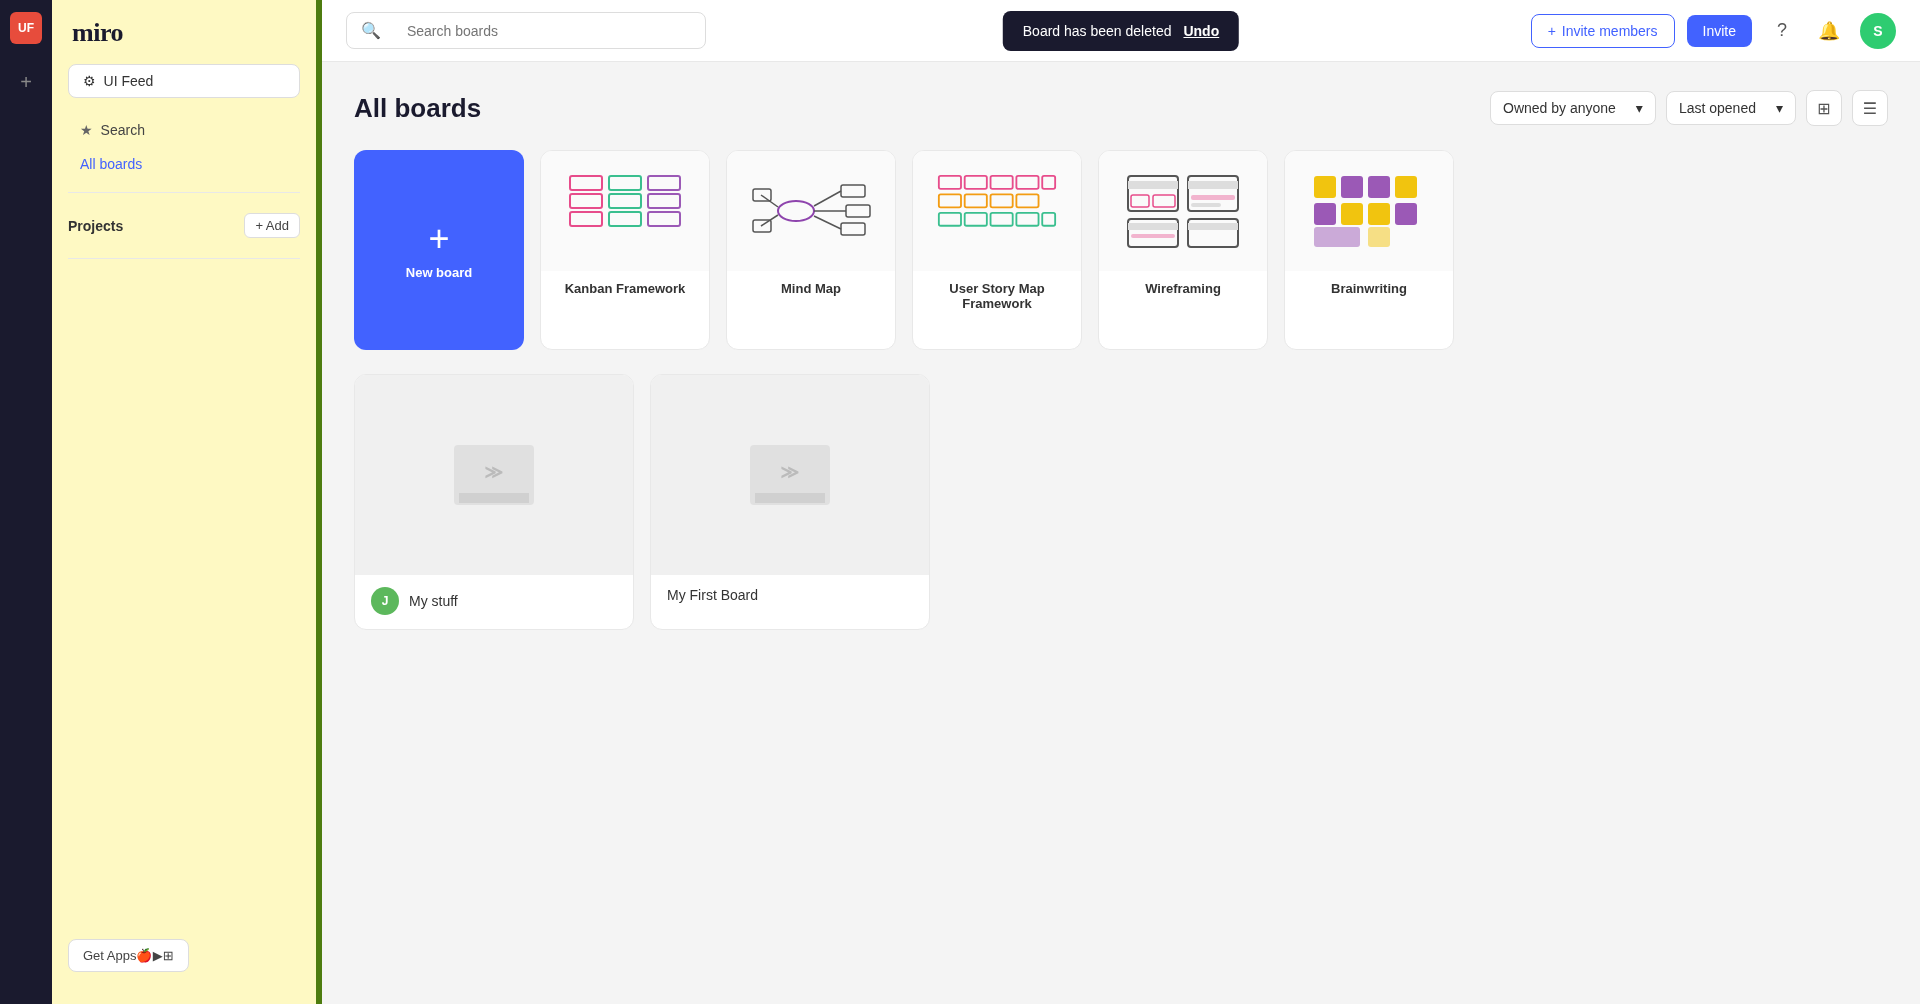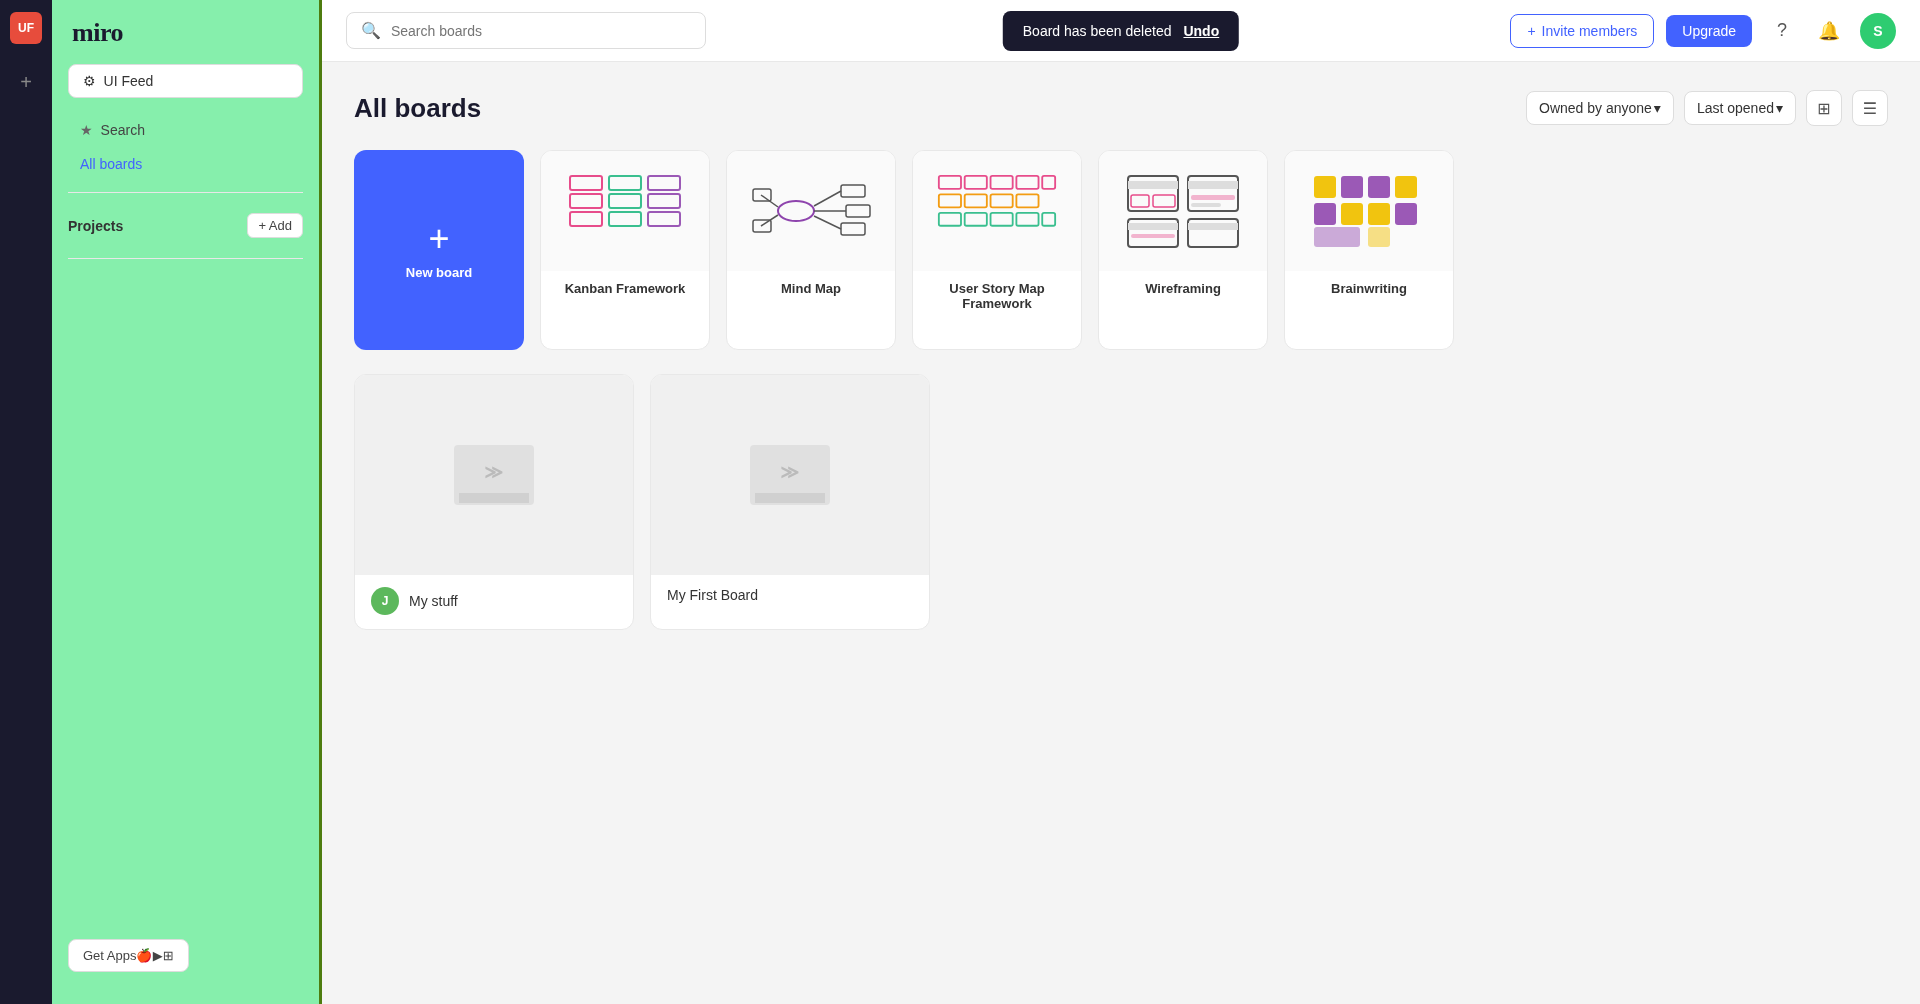--- a/index.html
+++ b/index.html
@@ -26,22 +26,22 @@
     }
     .add-btn-small {
       width: 28px; height: 28px;
       display: flex; align-items: center; justify-content: center;
       color: #888; font-size: 20px; cursor: pointer; margin-top: 8px;
     }
 
     
     .sidebar {
       width: 270px;
-      background: #86efac;
-      border-right: 3px solid #4d7c0f;
+      background: #fef9c3;
+      border-right: 6px solid #4d7c0f;
       display: flex;
       flex-direction: column;
       padding: 16px 0;
       flex-shrink: 0;
     }
     .sidebar-logo {
       padding: 0 20px 16px;
       font-size: 28px;
       font-weight: 900;
       color: #1a1a2e;
@@ -156,20 +156,21 @@
       width: 360px;
       background: #fff;
     }
     .search-bar input {
       border: none;
       outline: none;
       font-size: 14px;
       color: #1d4ed8;
       width: 100%;
       background: transparent;
+      margin-left: 16px;
     }
     .search-icon { color: #888; font-size: 16px; }
 
     .toast-notification {
       position: absolute;
       left: 50%;
       top: 50%;
       transform: translate(-50%, -50%);
       background: #1a1a2e;
       color: #fff;
@@ -262,21 +263,21 @@
     .filter-select {
       padding: 8px 12px;
       border: 1px solid #ddd;
       border-radius: 8px;
       background: #fff;
       font-size: 14px;
       color: #333;
       cursor: pointer;
       display: flex;
       align-items: center;
-      gap: 2px;
+      gap: 20px;
     }
     .view-toggle {
       width: 36px; height: 36px;
       border: 1px solid #ddd;
       border-radius: 8px;
       background: #fff;
       display: flex; align-items: center; justify-content: center;
       cursor: pointer;
       color: #555;
       font-size: 16px;
@@ -480,21 +481,21 @@
     <div class="toast-notification">
       <span>Board has been deleted</span>
       <span class="undo-btn">Undo</span>
     </div>
 
     <div class="topbar-right">
       <button class="invite-btn">
         <span>+</span>
         <span>Invite members</span>
       </button>
-      <button class="upgrade-btn">Upgrade</button>
+      <button class="upgrade-btn">Invite</button>
       <button class="icon-btn">
         <span>?</span>
       </button>
       <button class="icon-btn">
         <span>🔔</span>
       </button>
       <div class="user-avatar-top">S</div>
     </div>
   </div>
 

